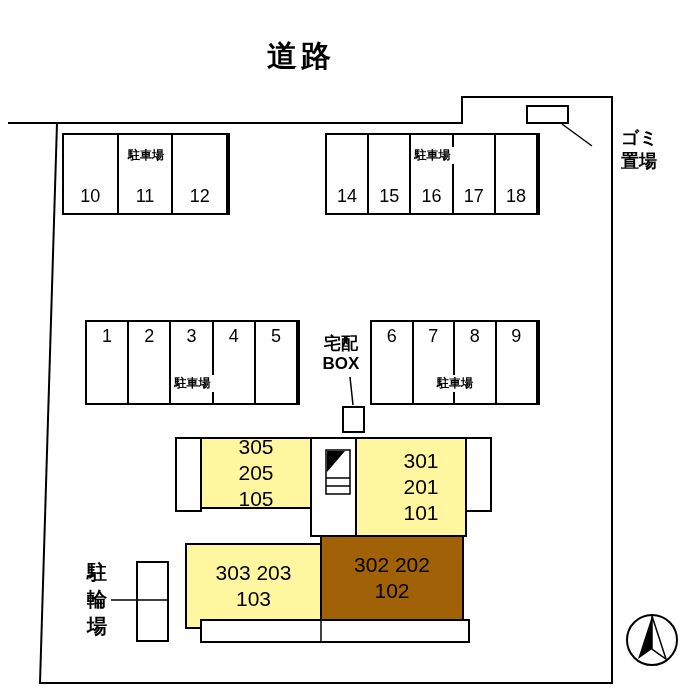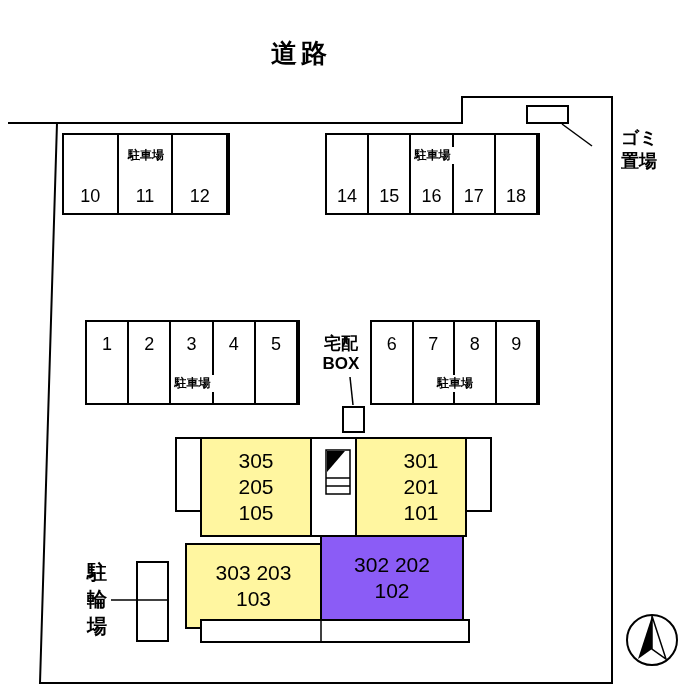--- a/index.html
+++ b/index.html
@@ -6,31 +6,31 @@
   .canvas{
     position:relative;width:700px;height:700px;background:#fff;overflow:hidden;
     font-family:"Liberation Sans","DejaVu Sans",sans-serif;color:#000;
   }
   svg.layer{position:absolute;left:0;top:0;pointer-events:none;}
   .ln{stroke:#000;stroke-width:2;}
   .ln1{stroke:#000;stroke-width:1.5;}
 
   .road-label{
     position:absolute;left:241px;top:36px;width:120px;text-align:center;
-    font-size:26px;font-weight:700;letter-spacing:4px;
+    font-size:30px;font-weight:700;letter-spacing:4px;
   }
 
   
   .pblock{
     position:absolute;border:2px solid #000;box-sizing:border-box;background:#fff;
     display:flex;
   }
   .pcol{flex:1;position:relative;border-right:2px solid #000;}
   .pcol:last-child{border-right:none;}
-  .pnum{position:absolute;left:0;width:100%;text-align:center;font-size:18px;margin-top:8px;}
+  .pnum{position:absolute;left:0;width:100%;text-align:center;font-size:18px;}
   .nums-bottom .pnum{bottom:6px;}
   .nums-top .pnum{top:4px;}
   .plabel{
     position:absolute;left:50%;transform:translateX(-50%);background:#fff;
     font-size:12px;font-weight:700;white-space:nowrap;padding:0 3px;z-index:2;
   }
   .label-top{top:12px;}
   .label-bottom{bottom:11px;}
 
   
@@ -146,40 +146,40 @@
 
   <div class="bicycle-label">
     <span>駐</span>
     <span>輪</span>
     <span>場</span>
   </div>
 
   <div class="whitebox" style="left:175px;top:437px;width:27px;height:75px"></div>
   <div class="whitebox" style="left:465px;top:437px;width:27px;height:75px"></div>
 
-  <div class="room" style="left: 200px; top: 437px; width: 112px; height: 100px; background: rgb(255, 246, 160);">
+  <div class="room" style="left: 200px; top: 437px; width: 112px; height: 72px; background: rgb(255, 246, 160);">
     <span>305</span>
     <span>205</span>
     <span>105</span>
   </div>
 
   <div class="whitebox" style="left:310px;top:437px;width:47px;height:100px"></div>
 
   <div class="room" style="left: 355px; top: 437px; width: 112px; height: 100px; background: rgb(255, 246, 160); padding-left: 20px;">
     <span>301</span>
     <span>201</span>
     <span>101</span>
   </div>
 
   <div class="room" style="left: 185px; top: 543px; width: 137px; height: 86px; background: rgb(255, 246, 160);">
     <span>303 203</span>
     <span>103</span>
   </div>
 
-  <div class="room" style="left: 320px; top: 535px; width: 144px; height: 86px; background: #8b5cf6;">
+  <div class="room" style="left: 320px; top: 535px; width: 144px; height: 86px; background: #a16207;">
     <span>302 202</span>
     <span>102</span>
   </div>
 
   <div class="whitebox" style="left:200px;top:619px;width:270px;height:24px"></div>
 
   <svg class="layer" width="700" height="700">
     <rect x="527" y="106" width="41" height="17" fill="#fff" class="ln"></rect>
     <line x1="562" y1="124" x2="592" y2="146" class="ln1"></line>
 

